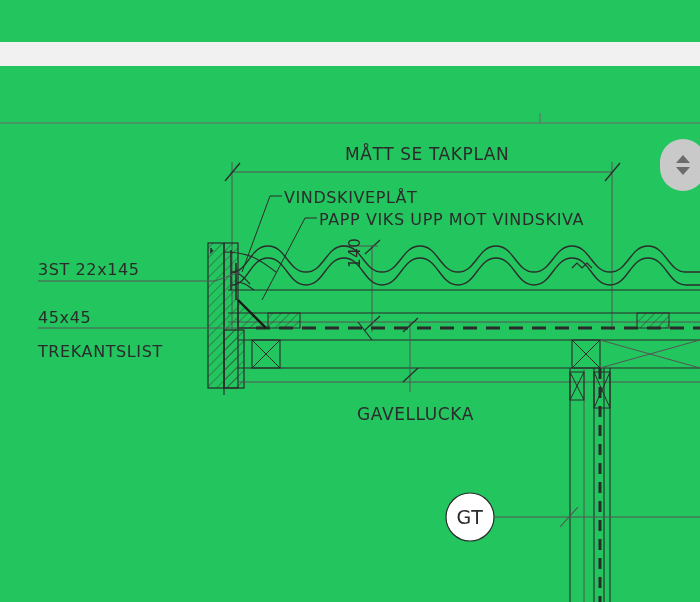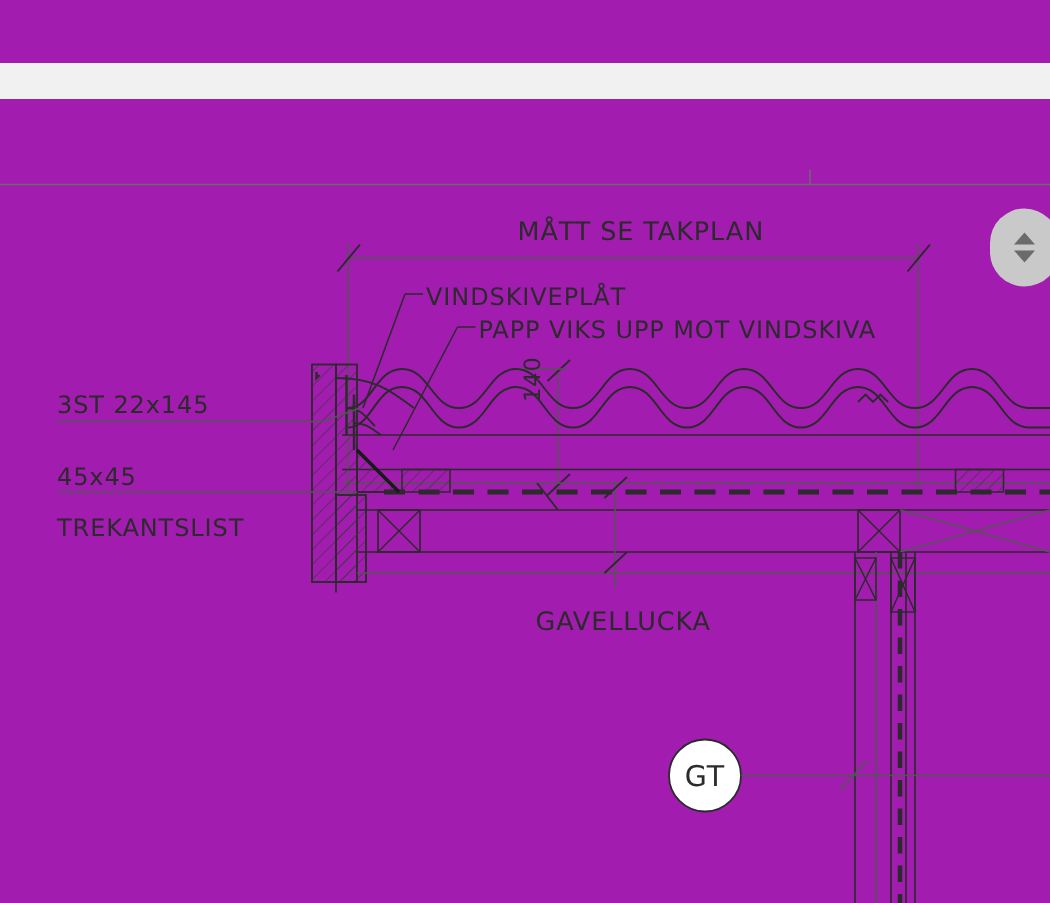--- a/index.html
+++ b/index.html
@@ -13,21 +13,21 @@
     width: 700px;
     height: 602px;
     overflow: hidden;
     position: relative;
   }
   #viewer {
     position: absolute;
     left: 0; top: 0;
     width: 700px;
     height: 602px;
-    background: #a21caf;
+    background: #22c55e;
     overflow: hidden;
   }
   .toolbar-band {
     position: absolute;
     left: 0;
     top: 42px;
     width: 700px;
     height: 24px;
     background: #f1f1f1;
   }

